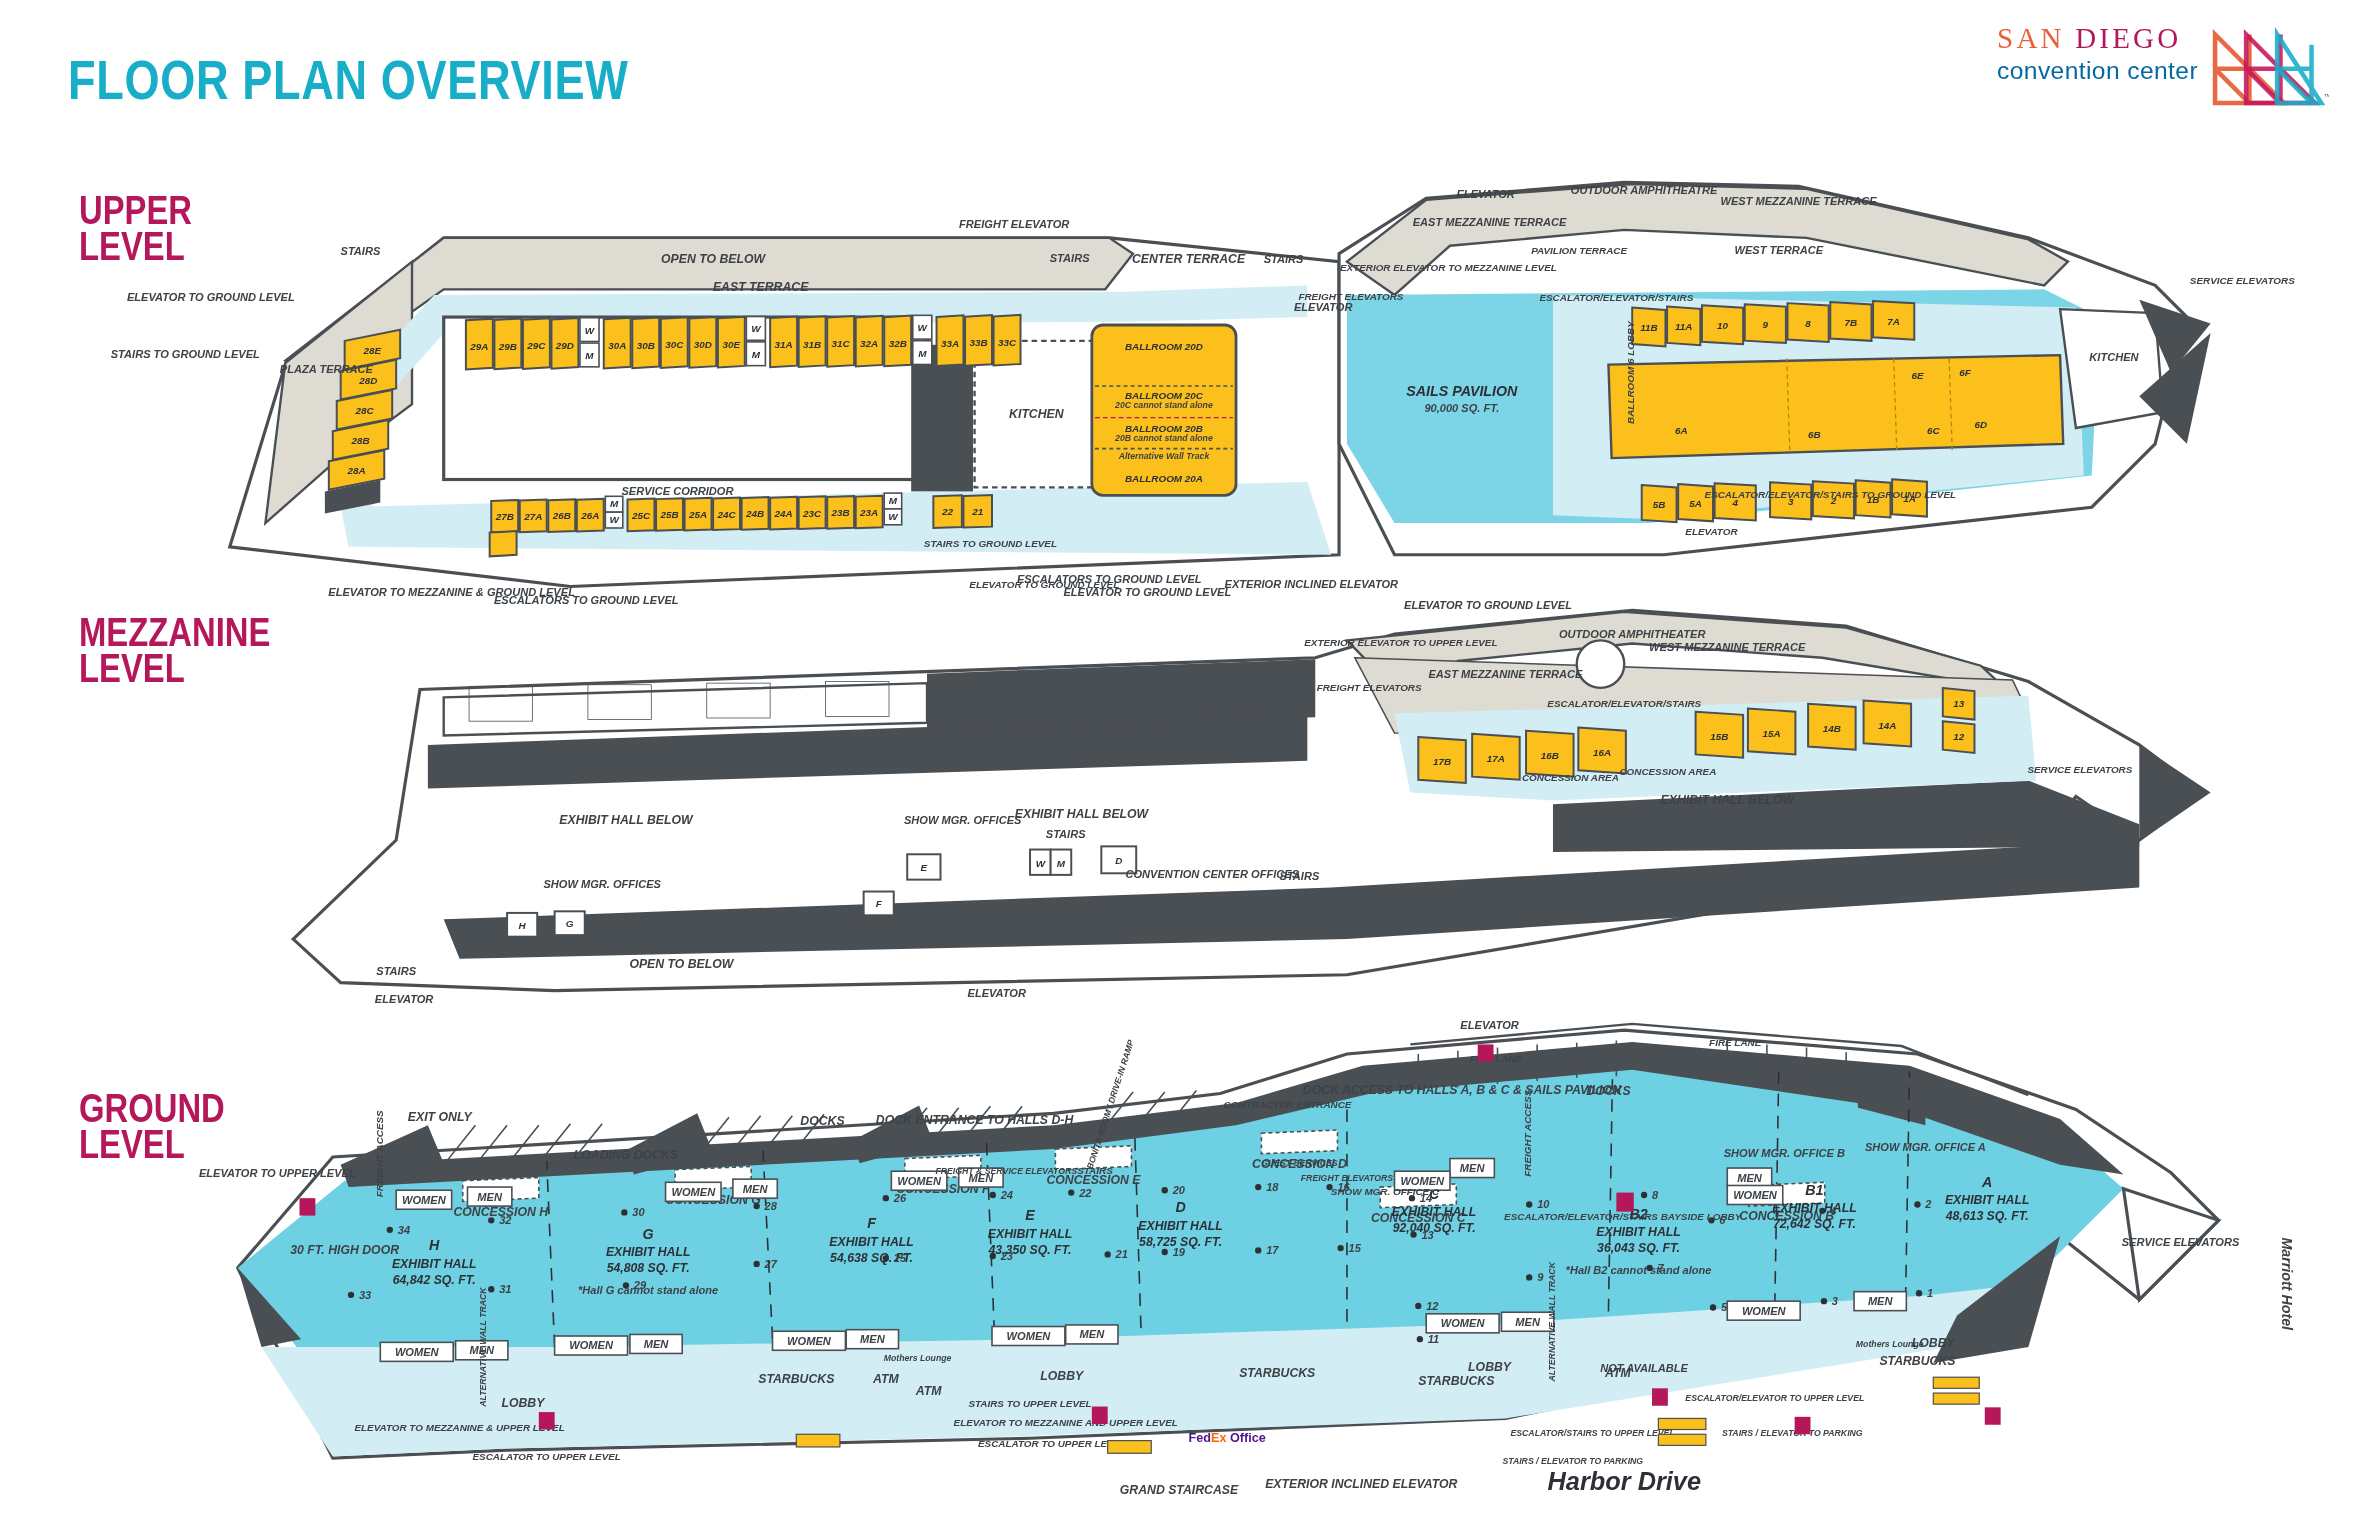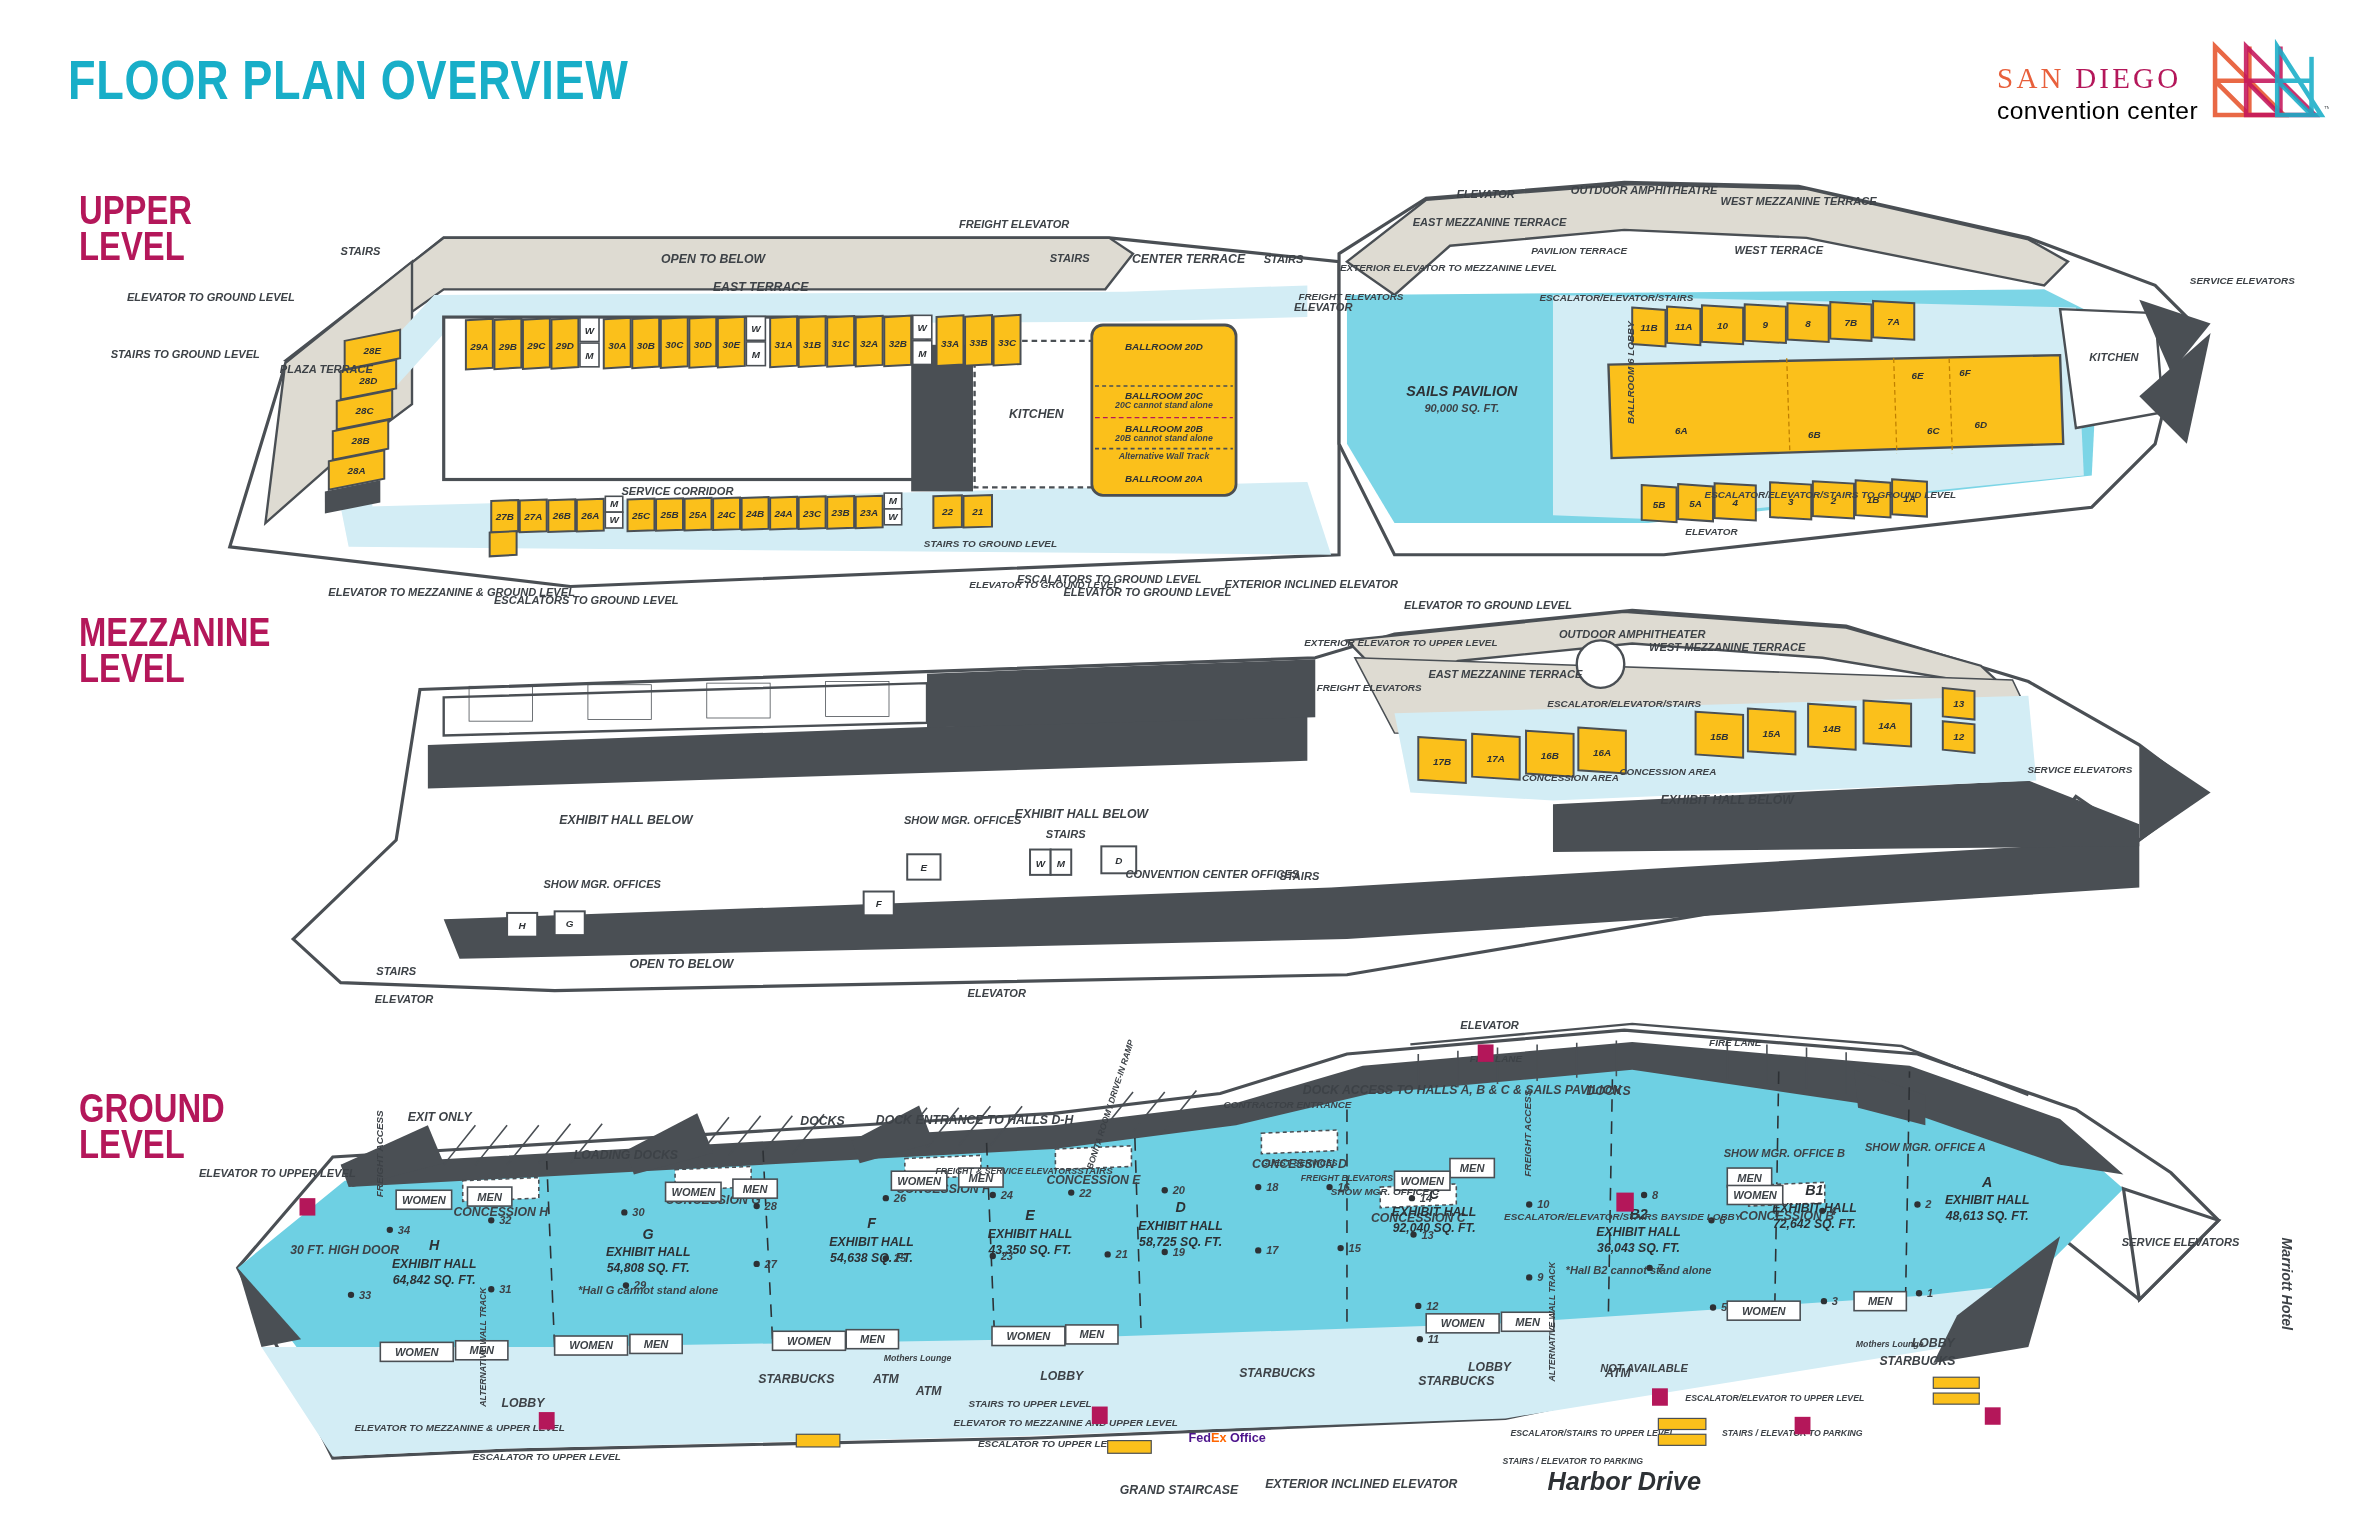--- a/index.html
+++ b/index.html
@@ -12,26 +12,26 @@
   }
 
   
   #page-title {
     position:absolute; left:68px; top:48px;
     font-family:"Liberation Sans Narrow","Liberation Sans",sans-serif;
     font-weight:bold; font-size:55px; letter-spacing:0.8px;
     color:#18aec8; transform:scaleX(0.82); transform-origin:left center;
     white-space:nowrap;
   }
-  #logo { position:absolute; right:48px; top:22px; height:103px; display:flex; align-items:flex-end; }
+  #logo { position:absolute; right:48px; top:22px; height:103px; display:flex; align-items:flex-start; }
   .logo-words { text-align:left; margin-right:8px; }
   .logo-line1 { font-family:"Liberation Serif",serif; font-size:29px; letter-spacing:3.2px; font-weight:normal;}
   .logo-line1 .san { color:#e8603c; }
   .logo-line1 .diego { color:#b4175a; }
-  .logo-line2 { font-family:"Liberation Sans",sans-serif; font-size:24.6px; color:#000000; letter-spacing:0.4px; margin-top:1.6px;}
+  .logo-line2 { font-family:"Liberation Sans",sans-serif; font-size:24.6px; color:#0369a1; letter-spacing:0.4px; margin-top:1.6px;}
   .logo-mark { width:123px; height:91px; }
 
   
   .level-label {
     position:absolute;
     font-family:"Liberation Sans Narrow","Liberation Sans",sans-serif;
     font-weight:bold; font-size:41px; line-height:36px;
     color:#b4175a; transform:scaleX(0.80); transform-origin:left top;
     white-space:pre-line;
   }

